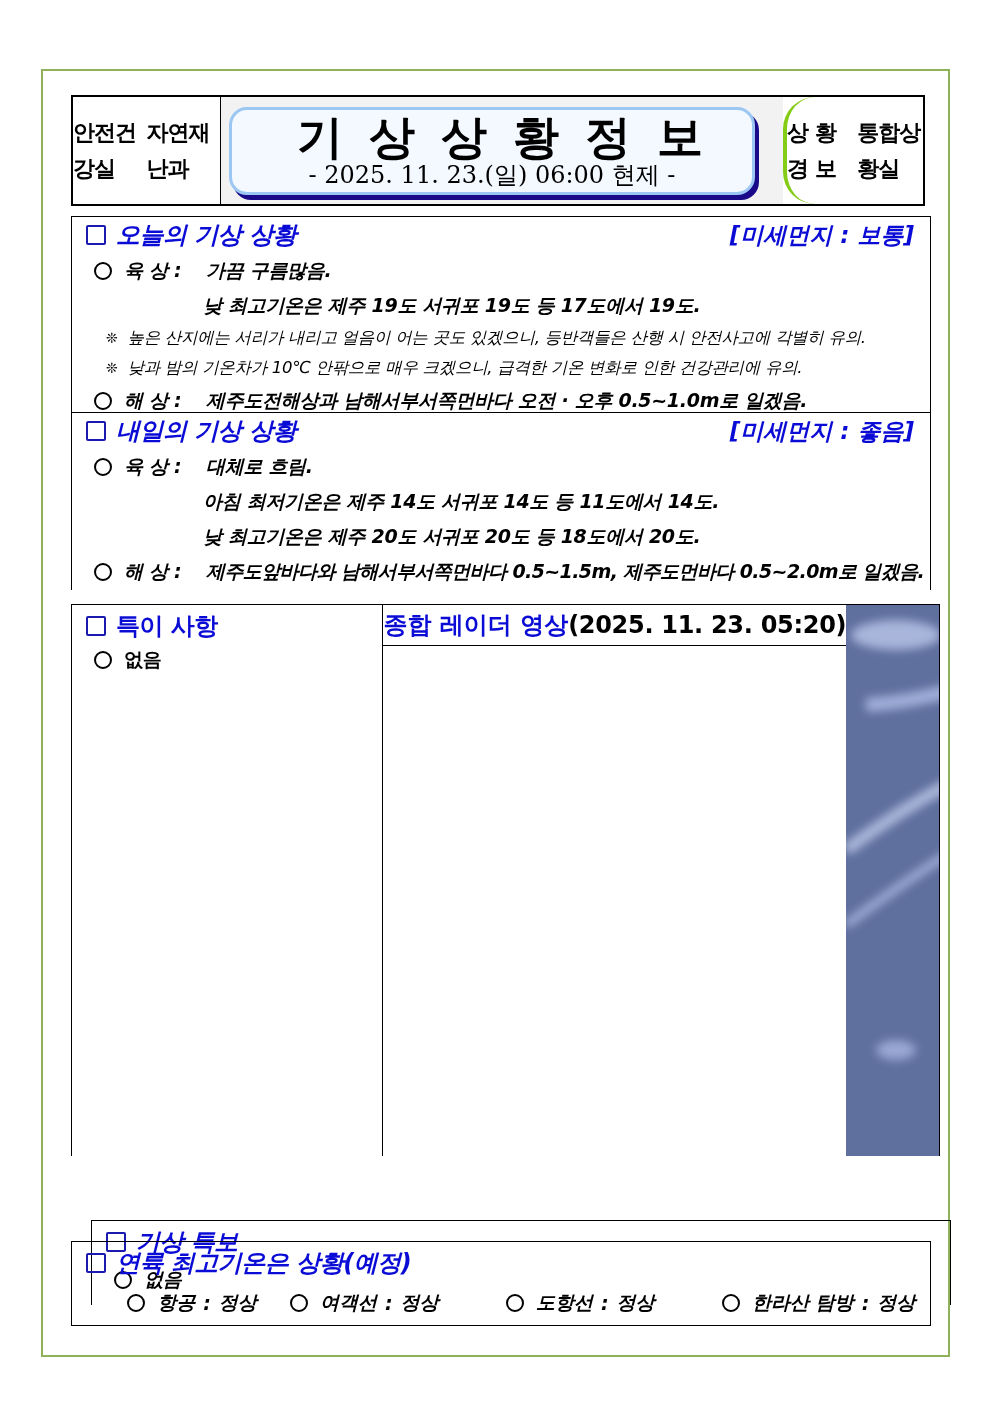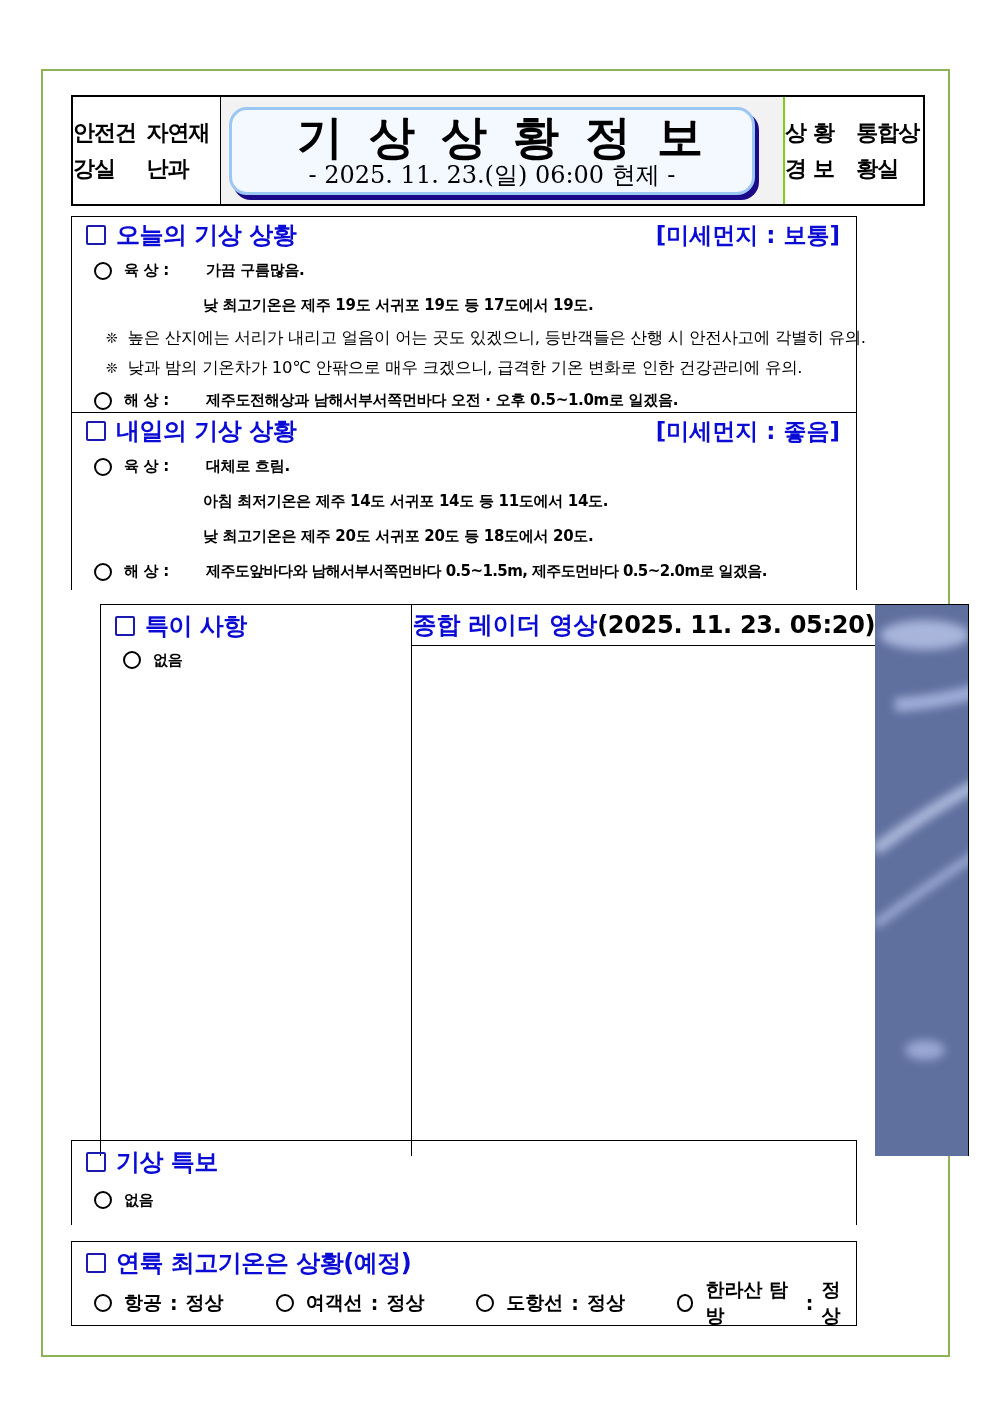--- a/index.html
+++ b/index.html
@@ -13,56 +13,56 @@
 
   
   .header {
     position: absolute; left: 71px; top: 95px; width: 854px; height: 111px;
     border: 2px solid #000; display: flex;
   }
   .hdr-left, .hdr-right {
     width: 148px; display: flex; flex-direction: row; justify-content: center; align-items: center;
     font-weight: bold; font-size: 22px; line-height: 36px; letter-spacing: -1px;
   }
-  .hdr-right { width: 140px; border-left: 2px solid #84cc16; }
+  .hdr-right { width: 140px; border-left: 4px solid #84cc16; border-radius: 32px; }
   .hdr-left { border-right: 1px solid #000; }
   .hdr-right .l1 { letter-spacing: 6px; }
   .hdr-center {
     flex: 1; background: #f2f2f2; position: relative;
   }
   .title-box {
     position: absolute; left: 8px; top: 10px; width: 526px; height: 88px;
     background: #f4f8ff; border: 3px solid #9cc7f3; border-radius: 18px;
     box-shadow: 4px 5px 0 0 #1a0a8a;
     display: flex; flex-direction: column; align-items: center; justify-content: center;
   }
   .title-main { font-size: 46px; font-weight: bold; letter-spacing: 26px; line-height: 48px; margin-left: 42px; }
   .title-sub { font-family: "DejaVu Serif", "Liberation Serif", serif; font-size: 24px; line-height: 28px; }
 
   
   .sec {
-    position: absolute; left: 71px; width: 786px; border: 1.5px solid #000; border-bottom: none;
+    position: absolute; left: 71px; width: 860px; border: 1.5px solid #000; border-bottom: none; font-style: italic;
   }
   .sec.last { border-bottom: 1.5px solid #000; }
   .sec-head {
     display: flex; justify-content: space-between; align-items: center; height: 36px; padding-left: 14px; padding-right: 16px;
   }
   .sec-title { color: #0b0bd6; font-weight: bold; font-size: 24px; letter-spacing: -0.5px; display: flex; align-items: center; }
   .sq { display: inline-block; width: 20px; height: 20px; border: 2px solid #1a1ab0; border-radius: 2px; margin-right: 10px; }
   .dust { color: #0b0bd6; font-weight: bold; font-size: 23px; }
 
-  .row { display: flex; align-items: center; font-size: 15px; font-weight: bold; height: 35px; padding-left: 22px; white-space: nowrap; letter-spacing: -0.3px; }
+  .row { display: flex; align-items: center; font-size: 19px; font-weight: bold; height: 35px; padding-left: 22px; white-space: nowrap; letter-spacing: -0.3px; }
   .circ { display: inline-block; width: 18px; height: 18px; border: 2px solid #000; border-radius: 50%; margin-right: 12px; }
   .lbl { width: 82px; }
   .indent { padding-left: 131px; }
   .note { font-size: 16.5px; font-weight: normal; height: 30px; padding-left: 34px; letter-spacing: -0.3px; }
   .note .mark { margin-right: 10px; font-size: 14px; }
 
   
-  .split { position: absolute; left: 71px; top: 604px; width: 869px; height: 552px; border: 1.5px solid #000; border-bottom: none; display: flex; margin-left: 29px; }
+  .split { position: absolute; left: 71px; top: 604px; width: 869px; height: 552px; border: 1.5px solid #000; border-bottom: none; display: flex; }
   .split-left { width: 422px; border-right: 1.5px solid #000; }
   .split-right { flex: 1; display: flex; }
   .radar-title { height: 41px; display: flex; align-items: center; justify-content: center; border-bottom: 1.5px solid #000; }
   .radar-title .t { color: #0b0bd6; font-weight: bold; font-size: 24px; }
   .radar-title .d { font-weight: bold; font-size: 24px; letter-spacing: -0.3px; }
   .radar-img { flex: 1; position: relative; overflow: hidden; background: #5f6f9e; }
 
   .transit-row { display: flex; font-size: 19px; font-weight: bold; height: 38px; align-items: center; padding-left: 22px; }
   .transit-item { display: flex; align-items: center; }
 </style>
@@ -196,42 +196,42 @@
           <rect x="345" y="398" width="4" height="5"></rect>
           <rect x="410" y="305" width="6" height="3"></rect>
           <rect x="420" y="358" width="5" height="4"></rect>
           <rect x="300" y="415" width="3" height="3"></rect>
         </g>
       </svg>
     </div>
   </div>
 </div>
 
-<div class="sec" style="top:1140px;height:85px;">
+<div class="sec" style="top:1220px;height:85px;margin-left:20px;">
   <div class="sec-head" style="height:42px;">
     <div class="sec-title">
       <span class="sq"></span>
       <span>기상 특보</span>
     </div>
   </div>
   <div class="row" style="height:34px;">
     <span class="circ"></span>
     <span>없음</span>
   </div>
 </div>
 
 <div class="sec last" style="top:1241px;height:85px;">
   <div class="sec-head" style="height:42px;">
     <div class="sec-title">
       <span class="sq"></span>
       <span>연륙 최고기온은 상황(예정)</span>
     </div>
   </div>
   <div class="transit-row">
-    <div class="transit-item" style="width:196px;">
+    <div class="transit-item" style="width:196px;justify-content:center;">
       <span class="circ"></span>
       <span>항공</span>
       <span style="margin:0 8px;">:</span>
       <span>정상</span>
     </div>
     <div class="transit-item" style="width:216px;">
       <span class="circ"></span>
       <span>여객선</span>
       <span style="margin:0 8px;">:</span>
       <span>정상</span>

